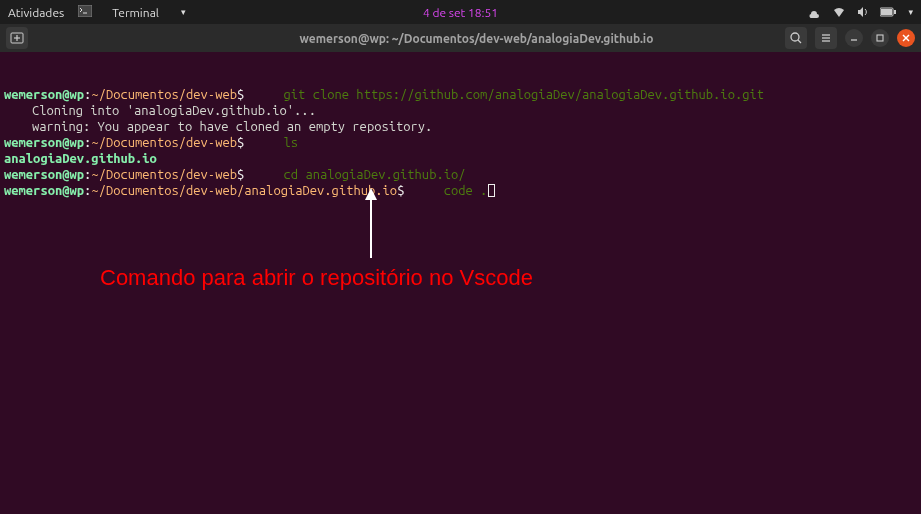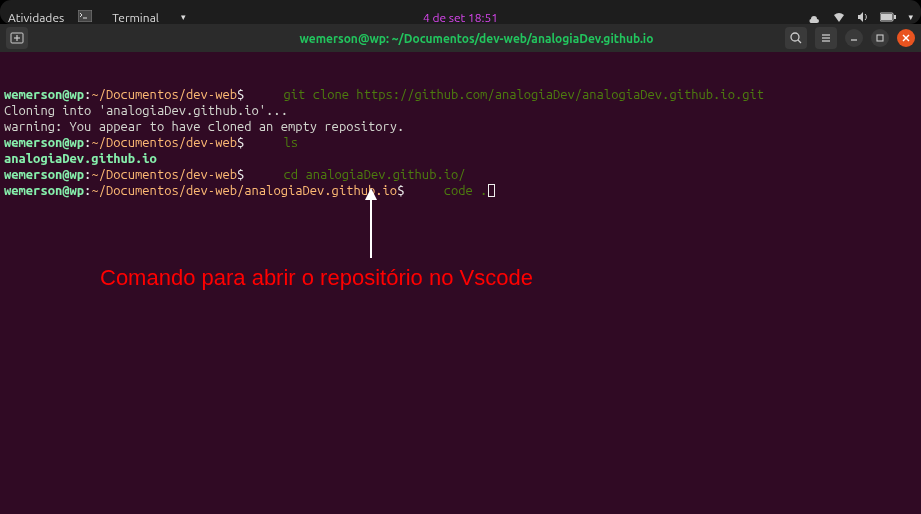--- a/index.html
+++ b/index.html
@@ -8,26 +8,25 @@
       height: 514px;
       font-family: 'Ubuntu', 'DejaVu Sans', sans-serif;
       background: #000;
       overflow: hidden;
       position: relative;
     }
     .topbar {
       height: 24px;
       background: #1d1d1d;
       display: flex;
-      align-items: flex-end;
+      align-items: center;
       color: #ddd;
       font-size: 12px;
       padding: 0 8px;
       position: relative;
-      border-radius: 11px;
     }
     .topbar-left { display: flex; align-items: center; gap: 14px; }
     .topbar-app { display: flex; align-items: center; gap: 20px; }
     .topbar-center {
       position: absolute;
       left: 50%;
       transform: translateX(-50%);
       color: #d946ef;
     }
     .topbar-right {
@@ -48,21 +47,21 @@
       padding: 0 6px;
       position: relative;
     }
     .titlebar-left, .titlebar-right { display: flex; align-items: center; gap: 8px; }
     .titlebar-right { margin-left: auto; }
     .titlebar-title {
       position: absolute;
       left: 50%;
       transform: translateX(-50%);
       font-weight: bold;
-      color: #22c55e;
+      color: #a3a3a3;
       padding-left: 32px;
     }
     .tb-btn {
       width: 22px; height: 22px;
       border-radius: 4px;
       background: #3a3a3a;
       display: flex; align-items: center; justify-content: center;
       cursor: pointer;
     }
     .tb-btn svg { display: block; }
@@ -83,21 +82,21 @@
       color: #eeeeec;
       padding: 2px 4px;
       position: relative;
       white-space: pre;
     }
     .tline { display: block; }
     .user { color: #86efac; font-weight: bold; }
     .path { color: #fdba74; font-weight: normal; }
     .dollar { color: #eeeeec; }
     .cmd { color: #4d7c0f; margin-left: 32px; }
-    .output-dim { color: #d3d7cf; }
+    .output-dim { color: #d3d7cf; margin-left: 28px; }
     .output-blue { color: #86efac; font-weight: bold; }
     .cursor {
       display: inline-block;
       width: 7px; height: 13px;
       border: 1px solid #eeeeec;
       vertical-align: text-bottom;
       margin-left: 1px;
     }
     .annotation {
       position: absolute;

